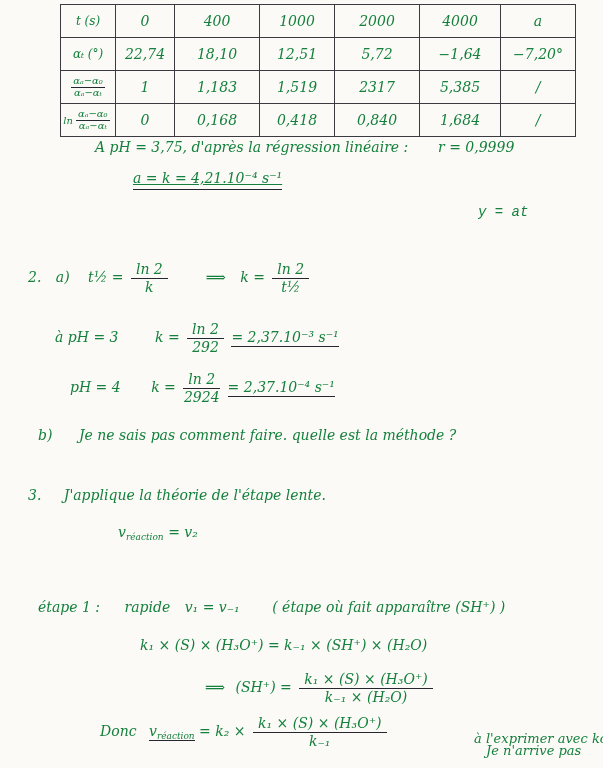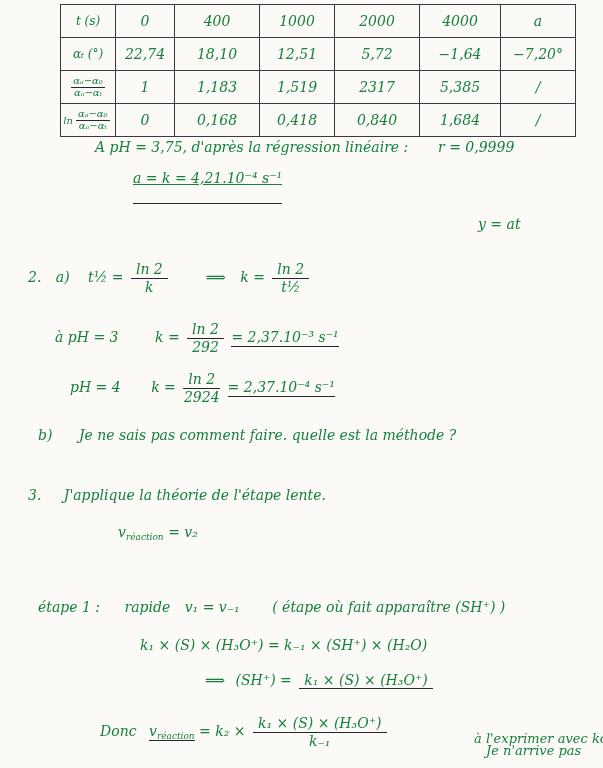--- a/index.html
+++ b/index.html
@@ -30,21 +30,21 @@
   .c1{width:54px}.c2{width:80px}.c3{width:70px}.c4{width:80px}.c5{width:76px}.c6{width:70px}
   
   .frac{display:inline-block;text-align:center;vertical-align:middle;line-height:1.05;margin:0 3px;}
   .frac .num{display:block;border-bottom:1.4px solid #26262e;padding:0 5px 1px 5px;}
   .frac .den{display:block;padding-top:1px;}
   .tiny .num,.tiny .den{font-size:10px;padding:0 2px;}
   
   .line{position:absolute;font-size:14px;white-space:nowrap;}
   .big-paren{font-size:26px;font-weight:300;vertical-align:middle;line-height:0;}
   .ul{border-bottom:1.4px solid #26262e;padding-bottom:1px;margin-top:13px;}
-  .dbl{text-decoration:underline;border-bottom:1.4px solid #26262e;padding-bottom:17px;}
+  .dbl{text-decoration:underline;border-bottom:1.4px solid #26262e;padding-bottom:3px;}
   .sub{font-size:9px;vertical-align:-3px;}
   .gap{display:inline-block;width:26px;}
 </style>
 </head>
 <body>
 
 <div class="page">
 
   <table class="obs">
     <tbody>
@@ -91,21 +91,21 @@
   </tbody>
     </table>
 
   <div class="line" style="left:95px;top:139px;">A pH = 3,75, d'après la régression linéaire :</div>
   <div class="line" style="left:438px;top:139px;">r = 0,9999</div>
 
   <div class="line" style="left:133px;top:170px;">
     <span class="dbl">a = k = 4,21.10⁻⁴ s⁻¹</span>
   </div>
 
-  <div class="line" style="left:478px;top:216px;">y = at</div>
+  <div class="line" style="left:478px;top:204px;font-family:Liberation Mono, monospace;">y = at</div>
 
   <div class="line" style="left:28px;top:262px;">
     <span>2.</span>
     <span style="margin-left:10px">a)</span>
     <span style="margin-left:14px">t½ =</span>
     <span class="frac"><span class="num">ln 2</span><span class="den">k</span></span>
     <span class="gap"></span>
     <span>⟹</span>
     <span style="margin-left:10px">k =</span>
     <span class="frac"><span class="num">ln 2</span><span class="den">t½</span></span>
@@ -146,21 +146,21 @@
     <span style="margin-left:20px">rapide</span>
     <span style="margin-left:10px">v₁ = v₋₁</span>
     <span style="margin-left:28px">( étape où fait apparaître (SH⁺) )</span>
   </div>
 
   <div class="line" style="left:140px;top:637px;">k₁ × (S) × (H₃O⁺) = k₋₁ × (SH⁺) × (H₂O)</div>
 
   <div class="line" style="left:205px;top:672px;">
     <span>⟹</span>
     <span style="margin-left:6px">(SH⁺) =</span>
-    <span class="frac"><span class="num">k₁ × (S) × (H₃O⁺)</span></span>
+    <span class="frac"><span class="num">k₁ × (S) × (H₃O⁺)</span><span class="den">k₋₁ × (H₂O)</span></span>
   </div>
 
   <div class="line" style="left:100px;top:716px;">
     <span>Donc</span>
     <span class="ul" style="margin-left:8px"><span>v</span><span class="sub">réaction</span></span>
     <span>=  k₂ ×</span>
     <span class="frac"><span class="num">k₁ × (S) × (H₃O⁺)</span><span class="den">k₋₁</span></span>
   </div>
 
   <div class="line" style="left:486px;top:712px;font-size:13px;margin-top:31px;">Je n'arrive pas</div>

